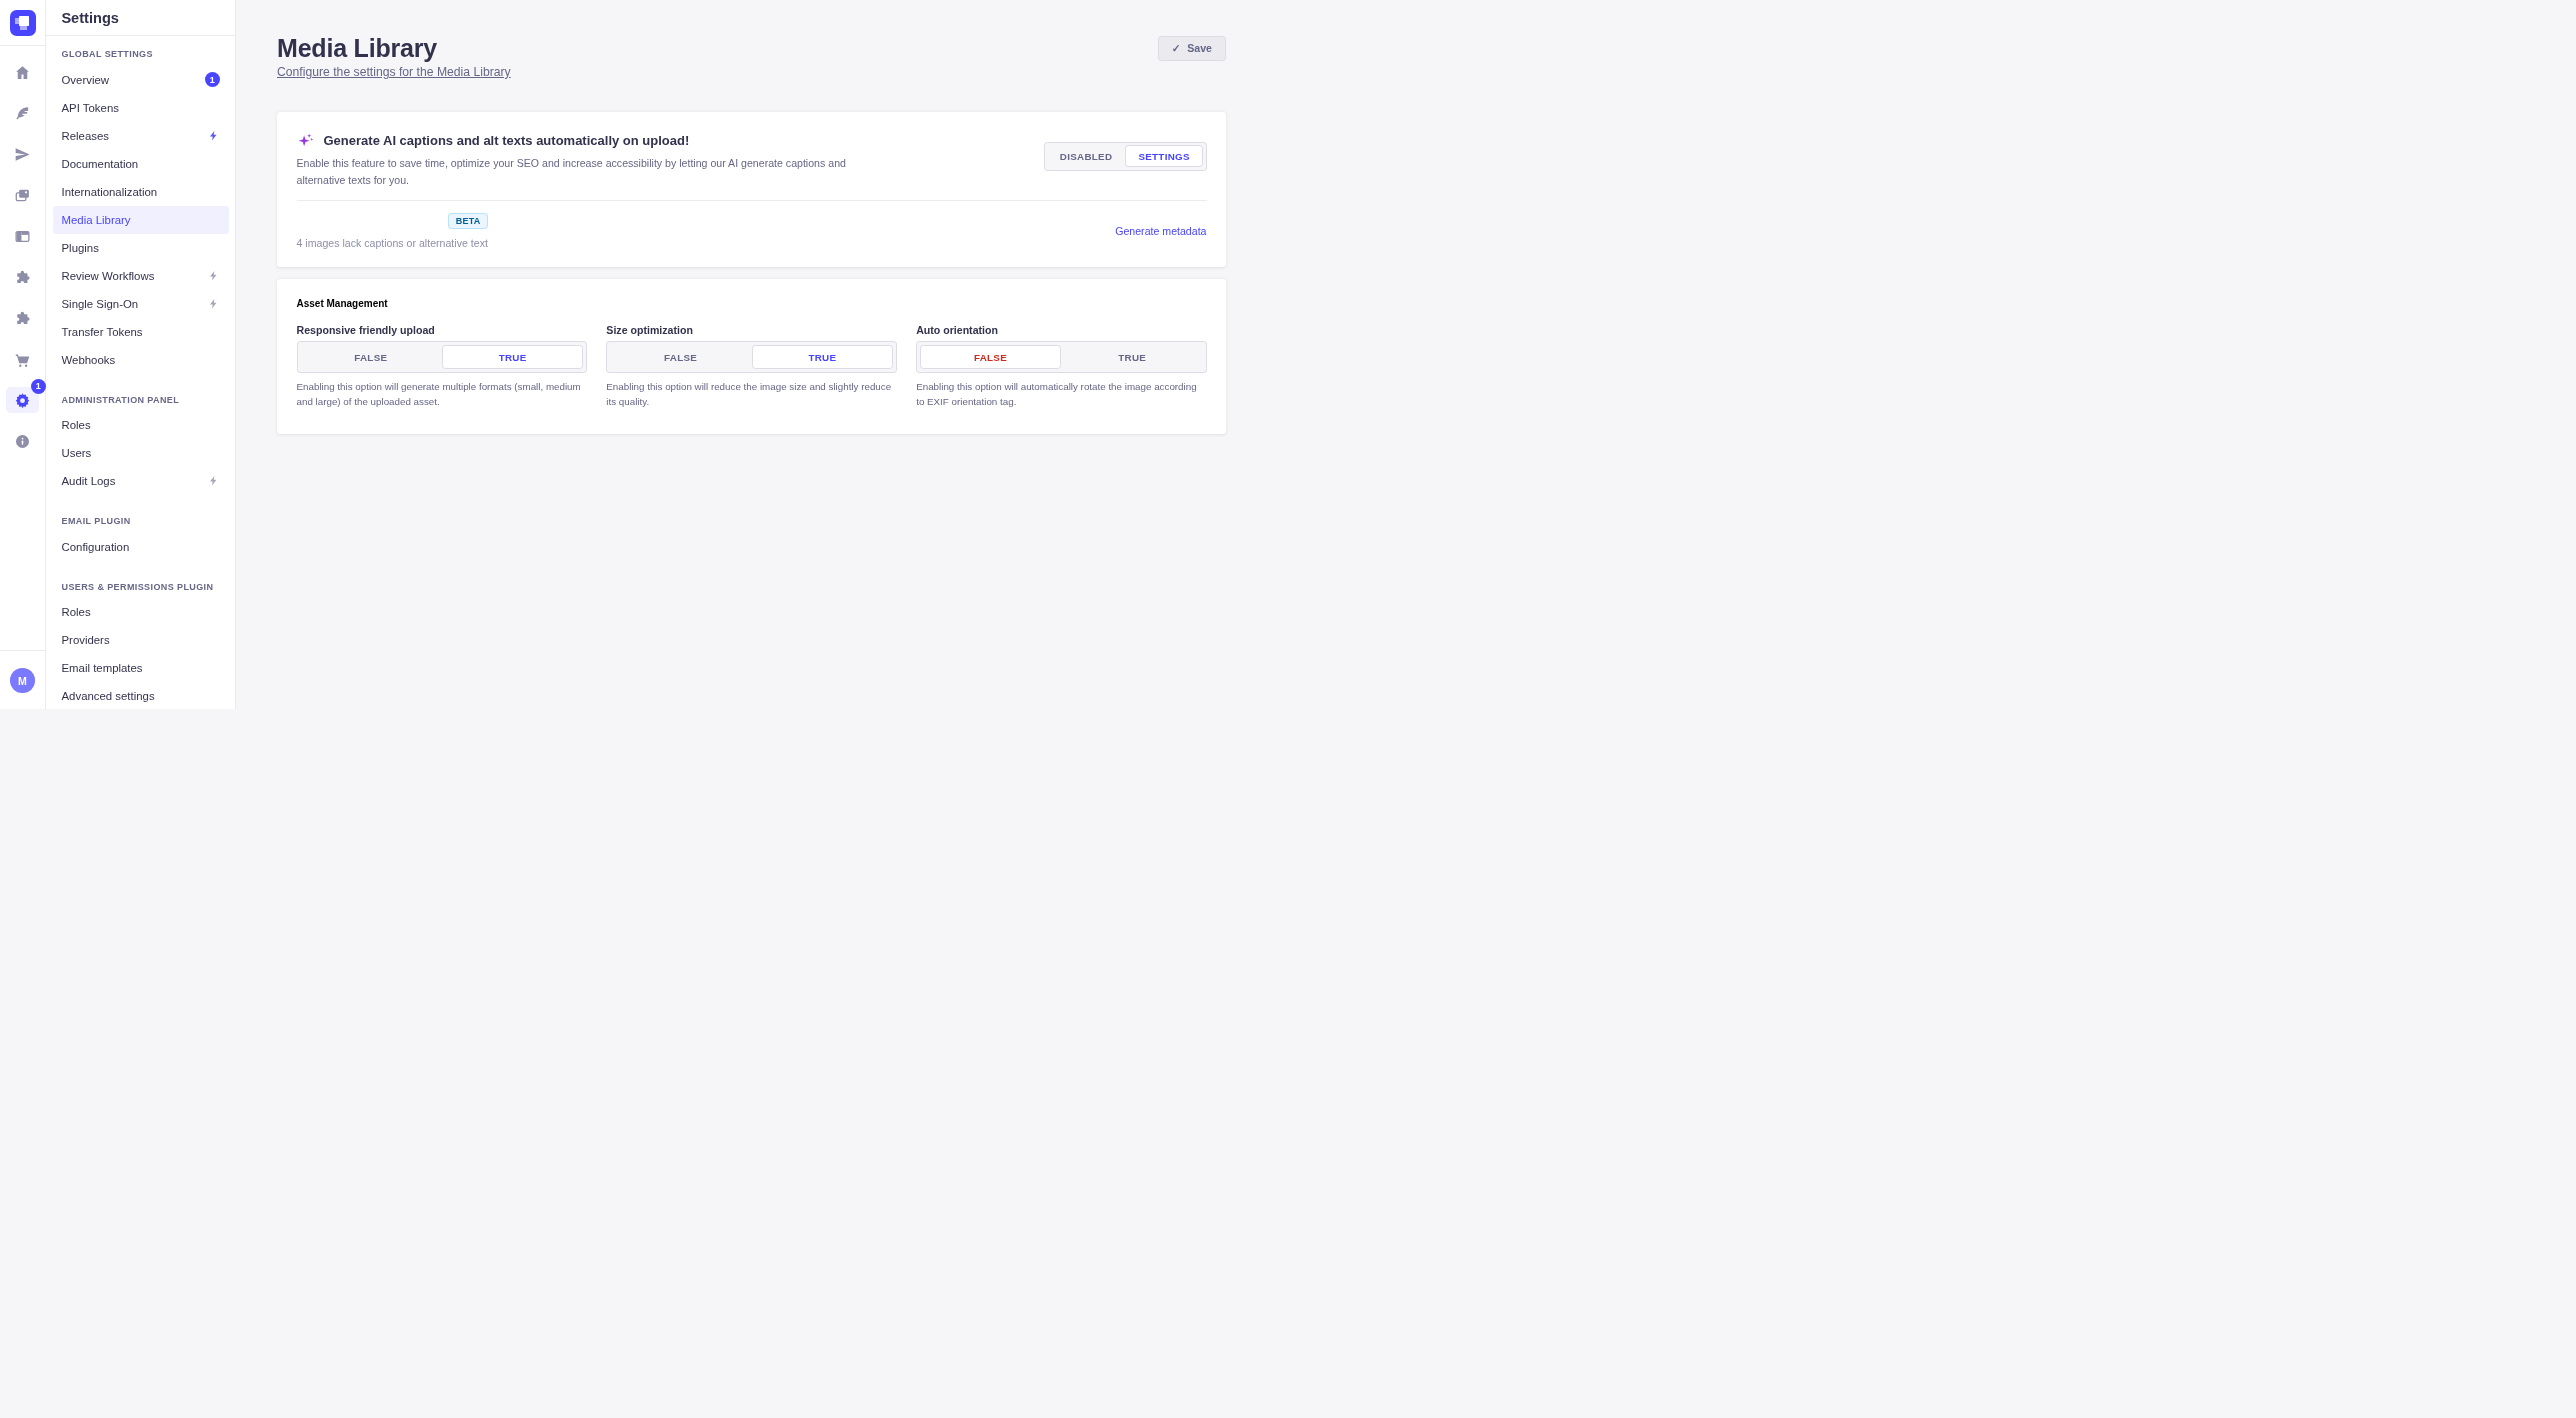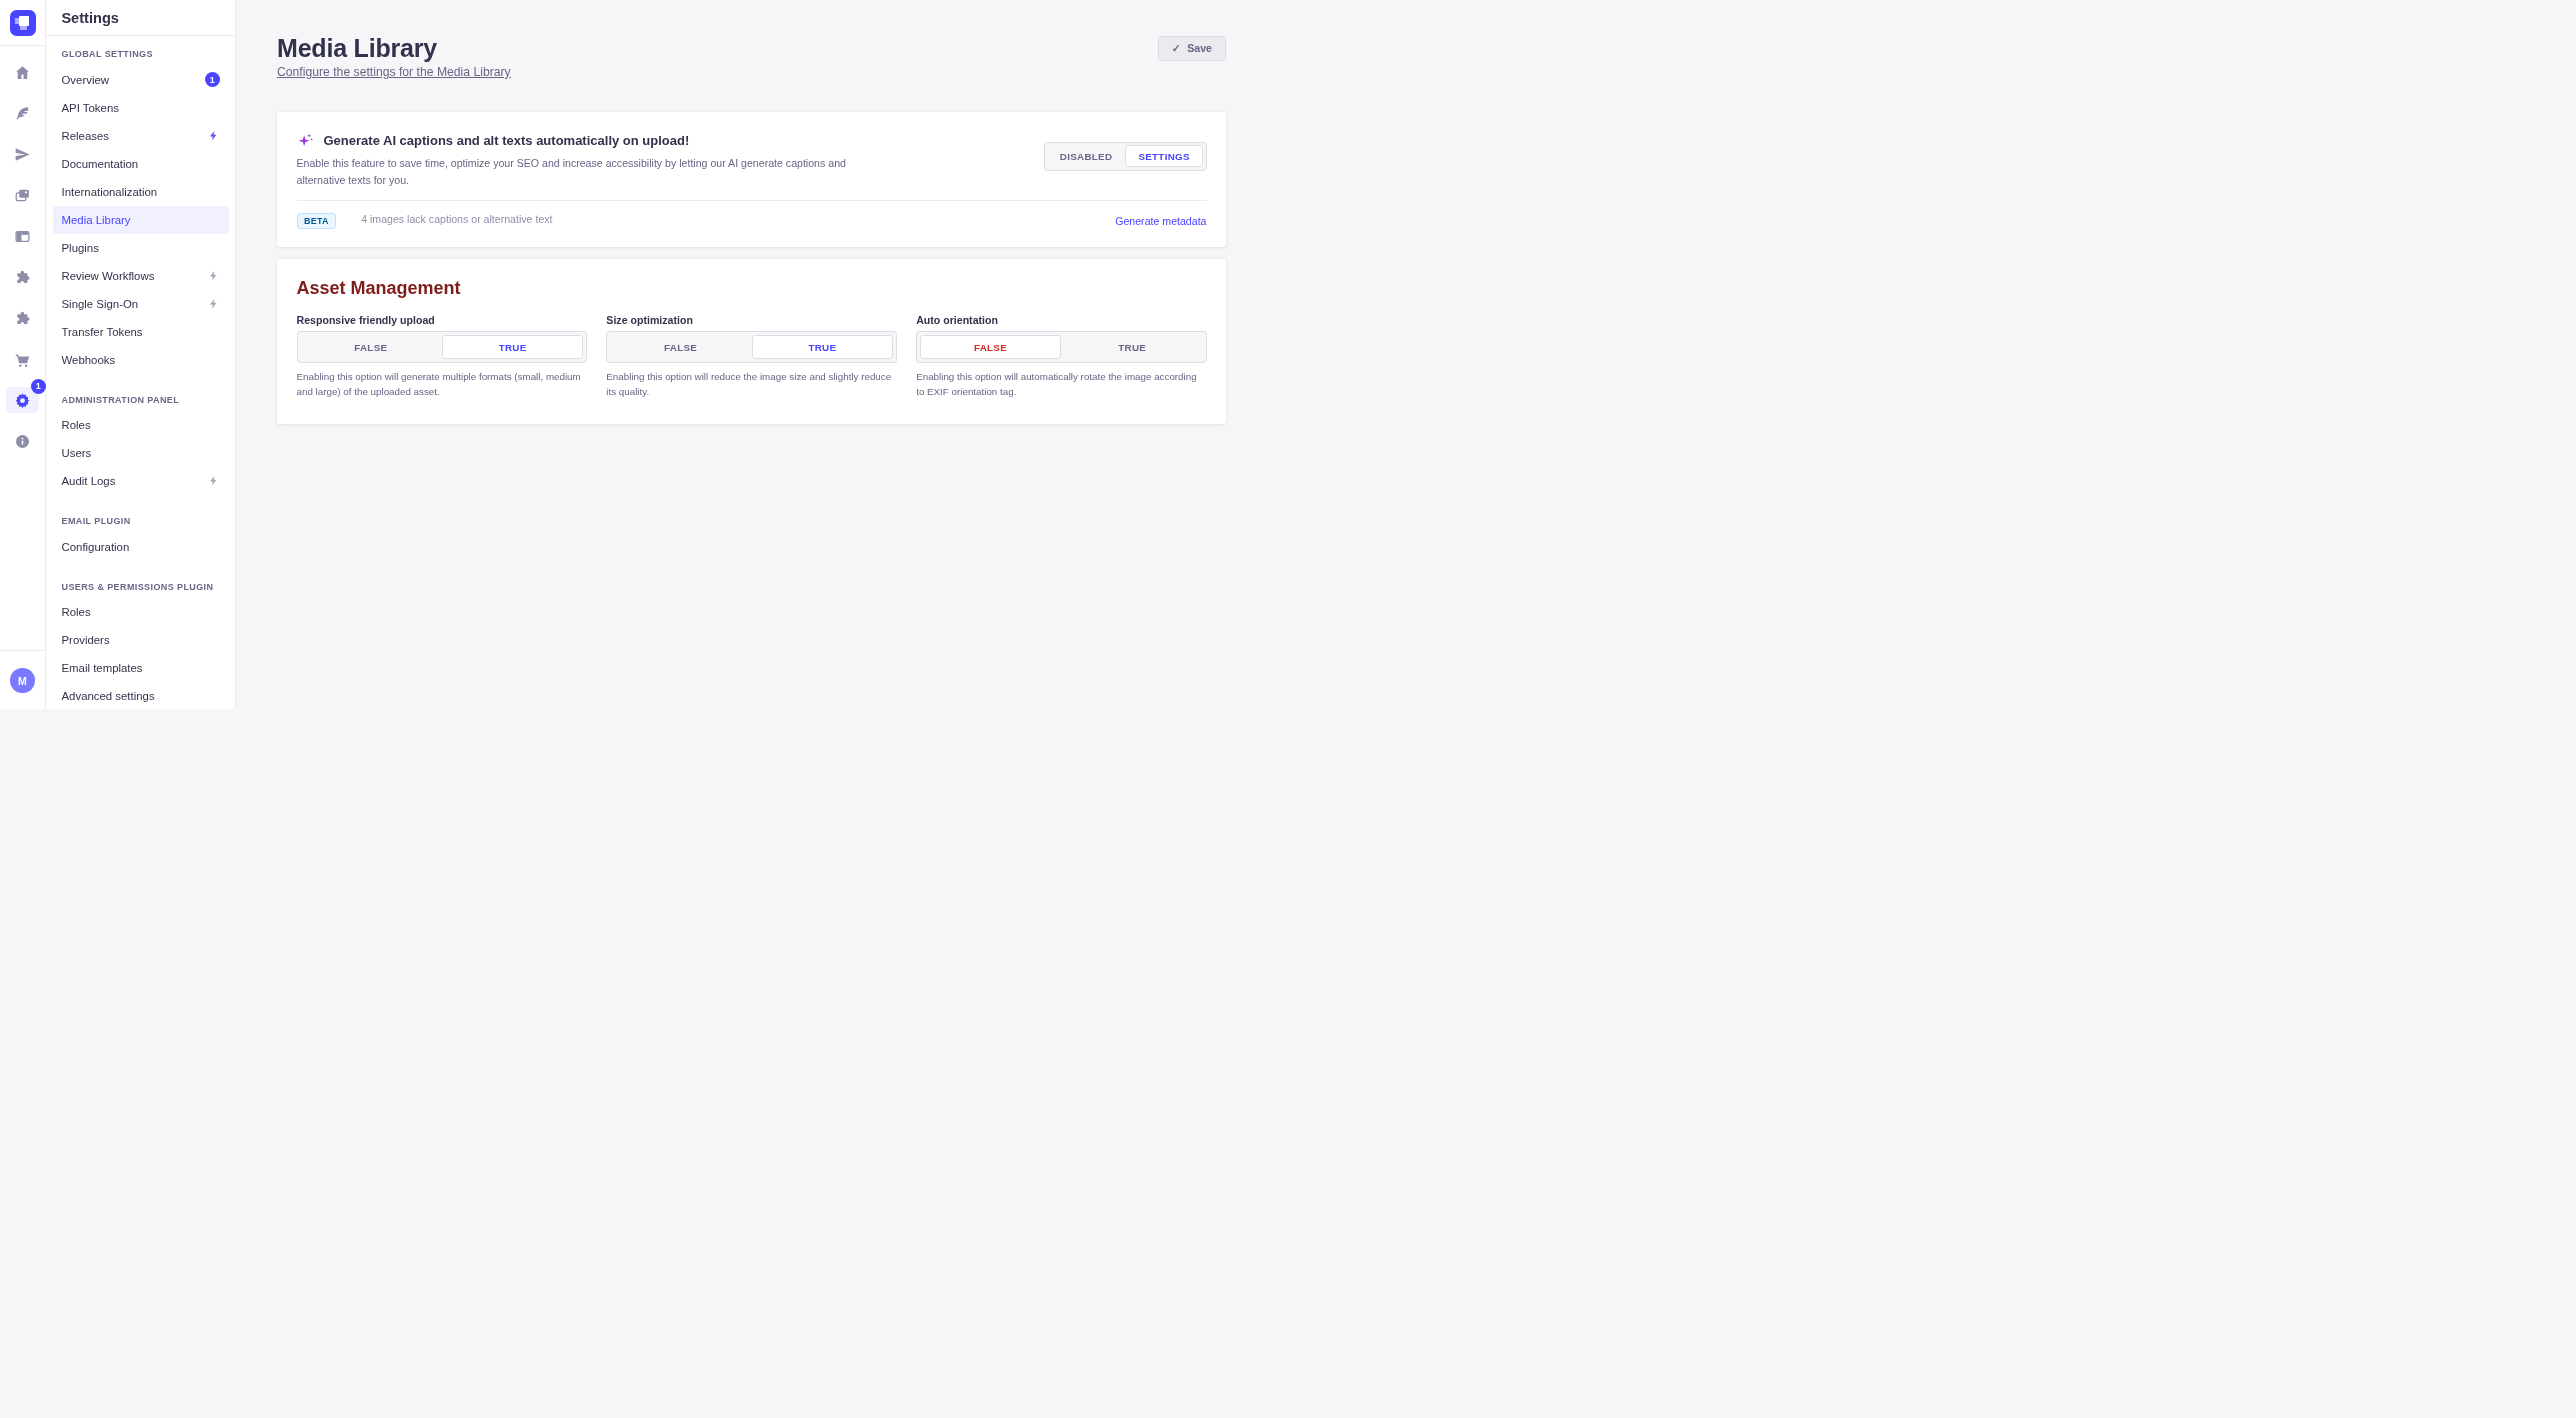--- a/index.html
+++ b/index.html
@@ -50,27 +50,27 @@
   .sparkle { width:18px; height:18px; }
   .banner-title { font-size:13px; font-weight:700; color:#32324d; }
   .banner-desc { font-size:10.6px; color:#666687; line-height:1.55; margin-top:5.7px; max-width:598px; }
   .toggle { display:flex; background:#f6f6f9; border:0.8px solid #dcdce4; border-radius:3.3px; padding:2.4px; }
   .toggle-opt { display:flex; align-items:center; justify-content:center; font-size:9.8px; font-weight:700; letter-spacing:0.3px; color:#666687; border:0.8px solid transparent; border-radius:3.3px; height:23px; cursor:pointer; }
   .toggle-opt.sel { background:#fff; border-color:#dcdce4; color:#4945ff; }
   .toggle-opt.sel.red { color:#d02b20; }
   .banner-toggle { position:absolute; top:30px; right:19.5px; }
   .banner-toggle .toggle-opt { min-width:78px; padding:0 11.4px; height:22px; }
   .banner-bottom { display:flex; align-items:center; justify-content:space-between; border-top:0.8px solid #eaeaef; margin-top:12.2px; padding-top:11.4px; padding-bottom:4.9px; }
-  .banner-bottom-left { display:flex; align-items:flex-start; gap:25px; }
+  .banner-bottom-left { display:flex; align-items:flex-end; gap:8px;flex-direction:column; }
   .beta { font-size:9px; font-weight:700; letter-spacing:0.2px; color:#006096; background:#eaf5ff; border:0.8px solid #b8e1ff; border-radius:3.3px; padding:2.4px 6.5px; }
   .status-text { font-size:10.6px; color:#8e8ea9; }
   .meta-link { font-size:10.6px; color:#4945ff; text-decoration:none; cursor:pointer; }
 
   .asset-card { margin-top:11.4px; padding:19.5px 19.5px 24.4px; }
-  .asset-title { font-size:18px; font-weight:700; color:#7f1d1d; }
+  .asset-title { font-size:10px; font-weight:700; color:#000000; }
   .fields-grid { display:grid; grid-template-columns:1fr 1fr 1fr; column-gap:19.5px; row-gap:19.5px; margin-top:14.6px; }
   .field-label { font-size:10.6px; font-weight:700; color:#32324d; margin-bottom:5.7px; }
   .field .toggle-opt { flex:1; height:24.4px; }
   .field-desc { font-size:9.8px; color:#666687; line-height:1.5; margin-top:7.3px; max-width:439px; }
 </style>
 </head>
 <body>
 
 <nav class="rail">
   <div class="rail-logo-cell">

